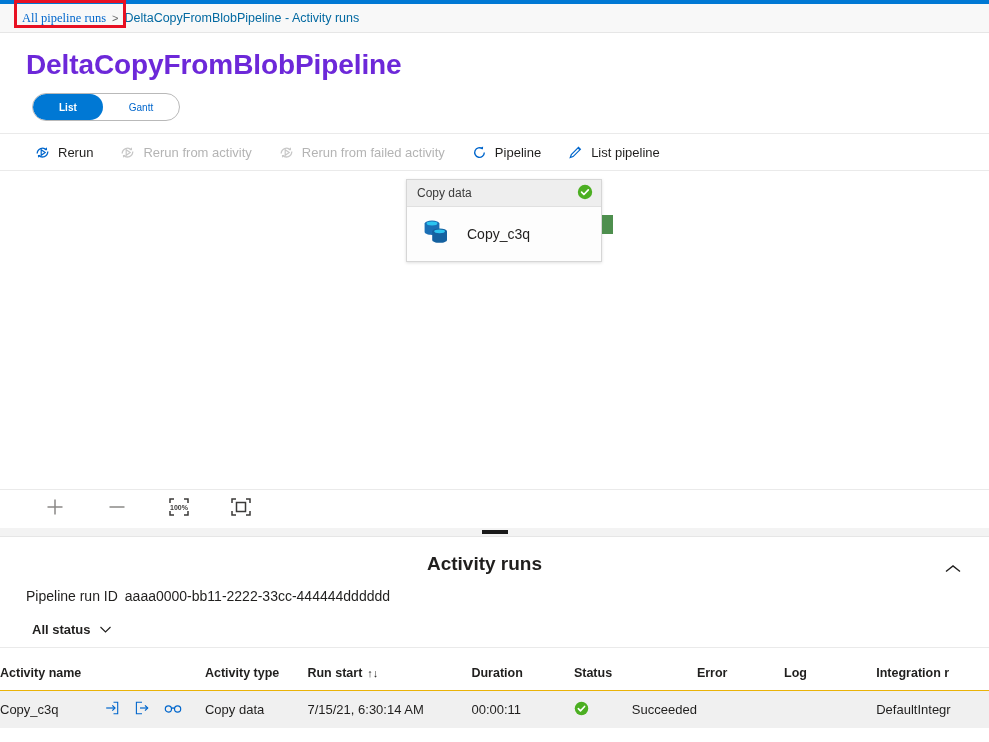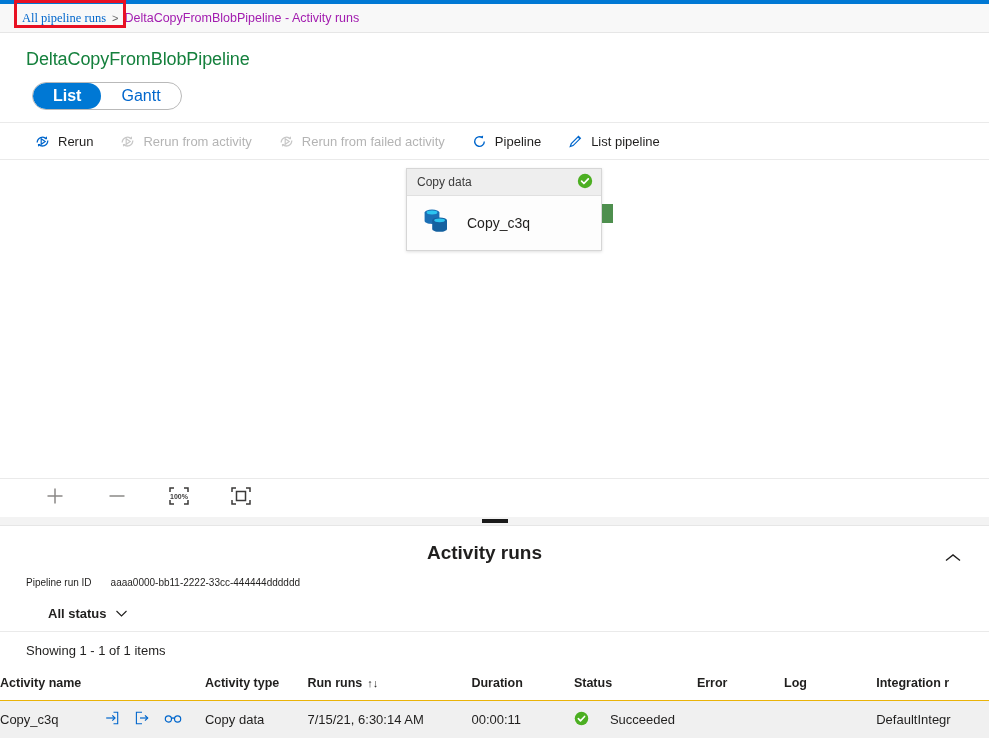--- a/index.html
+++ b/index.html
@@ -39,61 +39,61 @@
     cursor: pointer;
     white-space: nowrap;
     font-family: Liberation Serif, serif;
   }
   .crumb-sep {
     color: #666;
     margin: 0 6px;
     font-size: 11px;
   }
   .crumb-current {
-    color: #a21caf;
+    color: #0369a1;
     white-space: nowrap;
   }
   .red-box {
     position: absolute;
     left: 14px;
     top: -4px;
     width: 112px;
     height: 28px;
     border: 3px solid #e81123;
     box-sizing: border-box;
     pointer-events: none;
   }
 
   
   .page-title {
-    font-size: 18px;
-    font-weight: 400;
-    color: #15803d;
+    font-size: 28px;
+    font-weight: 700;
+    color: #6d28d9;
     padding: 16px 0 0 26px;
     letter-spacing: -0.1px;
   }
 
   
   .pivot-wrap {
     padding: 12px 0 0 32px;
   }
   .pivot {
     display: inline-flex;
     border: 1px solid #b9b9b9;
     border-radius: 14px;
     overflow: hidden;
     height: 26px;
     background: #ffffff;
   }
   .pivot-item {
     display: flex;
     align-items: center;
     justify-content: center;
-    padding: 0 20px;
-    font-size: 16px;
+    padding: 0 26px;
+    font-size: 10px;
     color: #0066cc;
     cursor: pointer;
     height: 100%;
   }
   .pivot-item.active {
     background: #0078d4;
     color: #ffffff;
     border-radius: 14px;
     font-weight: 600;
   }
@@ -209,29 +209,29 @@
   .panel-title {
     font-size: 19px;
     font-weight: 600;
     color: #201f1e;
     flex: 1;
   }
   .collapse-btn { cursor: pointer; margin-top: 8px; }
 
   .runid-row {
     padding: 9px 0 0 26px;
-    font-size: 10px;
-    color: #201f1e;
-    display: flex;
-    gap: 19px;
+    font-size: 14px;
+    color: #201f1e;
+    display: flex;
+    gap: 7px;
   }
   .runid-val { color: #201f1e; }
 
   .filter-row {
-    padding: 16px 0 0 48px;
+    padding: 16px 0 0 32px;
     border-bottom: 1px solid #eaeaea;
     padding-bottom: 9px;
   }
   .filter-chip {
     display: inline-flex;
     align-items: center;
     gap: 8px;
     font-size: 13px;
     font-weight: 600;
     color: #201f1e;
@@ -278,21 +278,21 @@
   th.c-log,  td.c-log  { width: 90px; margin-left: 41px; }
   th.c-ir,   td.c-ir   { width: 110px; }
 
   .sortico { margin-left: 5px; font-size: 11px; color: #201f1e; }
 
   .namecell { display: flex; align-items: center; }
   .namecell .nm { width: 104px; }
   .row-icons { display: flex; align-items: center; gap: 14px; }
   .row-icons span { cursor: pointer; display: block; }
 
-  .status-cell { display: flex; align-items: center; gap: 21px; }
+  .status-cell { display: flex; align-items: center; gap: 21px; justify-content: space-between; }
 </style>
 </head>
 <body>
 
 <div class="top-strip"></div>
 
 <div class="breadcrumb-bar">
   <span class="crumb-link">All pipeline runs</span>
   <span class="crumb-sep">&gt;</span>
   <span class="crumb-current">DeltaCopyFromBlobPipeline - Activity runs</span>
@@ -453,29 +453,28 @@
     <span class="filter-chip">
       <span>All status</span>
       <span>
         <svg width="13" height="9" viewBox="0 0 13 9">
           <path d="M1.5 2l5 5 5-5" fill="none" stroke="#201f1e" stroke-width="1.1"></path>
         </svg>
       </span>
     </span>
   </div>
 
-  <div class="showing">Showing 1 - 1 of 1 items</div>
 
   <table class="runs">
     <thead>
       <tr>
         <th class="c-name">Activity name</th>
         <th class="c-type">Activity type</th>
         <th class="c-start">
-          <span>Run runs</span><span class="sortico">↑↓</span>
+          <span>Run start</span><span class="sortico">↑↓</span>
         </th>
         <th class="c-dur">Duration</th>
         <th class="c-stat">Status</th>
         <th class="c-err">Error</th>
         <th class="c-log">Log</th>
         <th class="c-ir">Integration r</th>
       </tr>
     </thead>
     <tbody>
       <tr>

